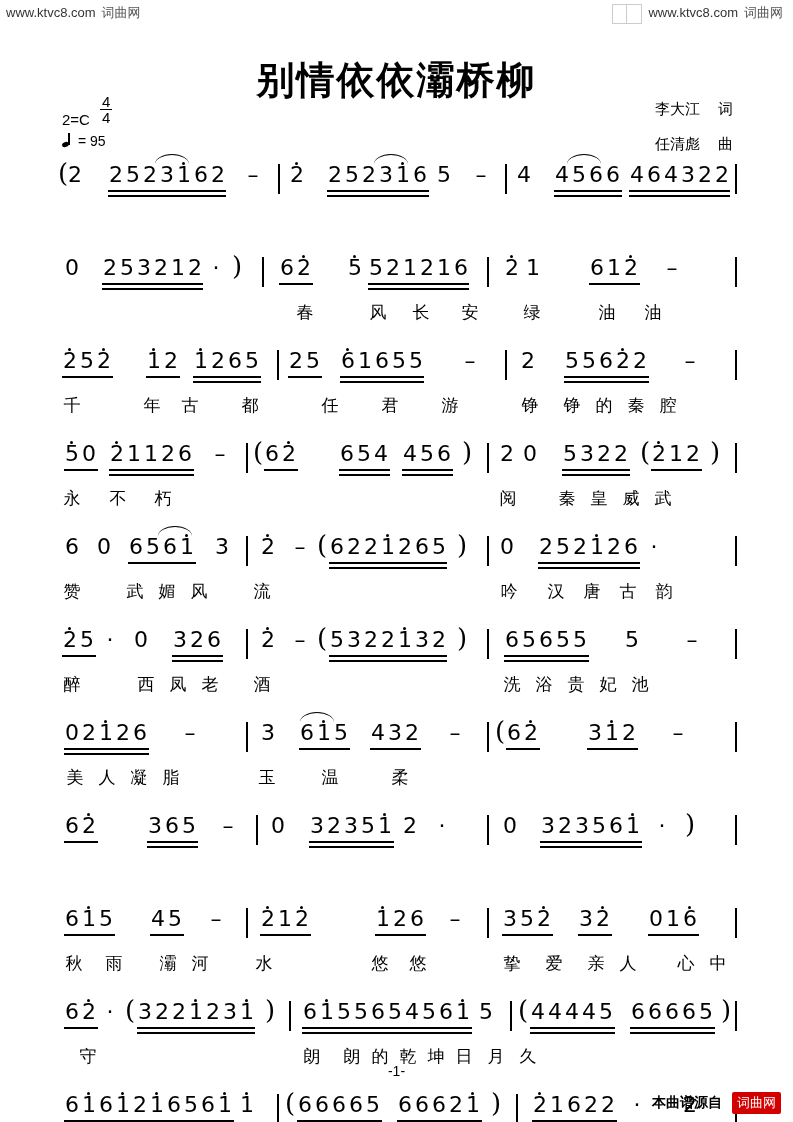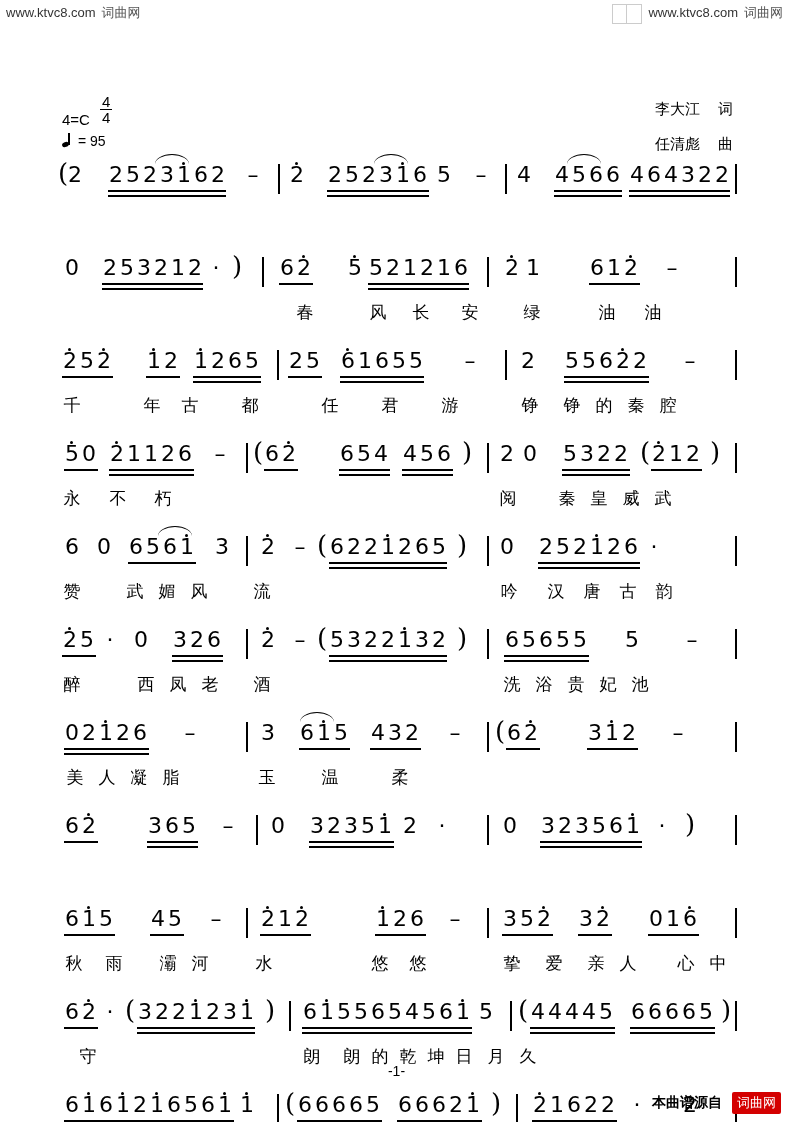--- a/index.html
+++ b/index.html
@@ -232,23 +232,24 @@
     <div class="wm-left">
       <span class="wm-url">www.ktvc8.com</span><span class="wm-cn">词曲网</span>
     </div>
     <div class="corner left"></div>
     <div class="corner right"></div>
     <div class="wm-right">
       <span class="wm-url">www.ktvc8.com</span><span class="wm-cn">词曲网</span>
     </div>
   </div>
 
+  <div class="title">别情依依灞桥柳</div>
 
   <div class="meta-key">
-    <span>4=C</span>
+    <span>2=C</span>
     <span class="frac">
       <span class="num">4</span>
       <span class="den">4</span>
     </span>
   </div>
 
   <div class="tempo">
     <span class="note-glyph"><span class="head"></span><span class="stem"></span></span>
     <span>= 95</span>
   </div>

